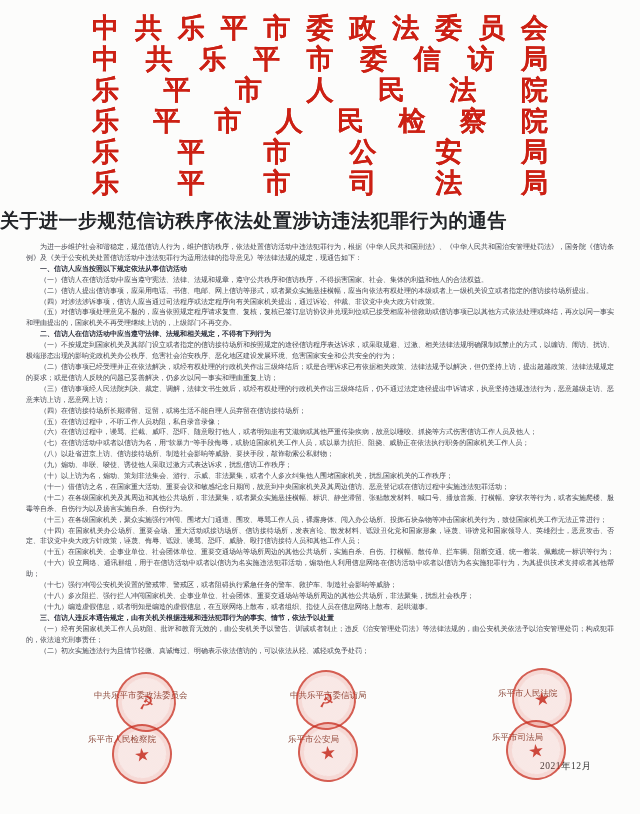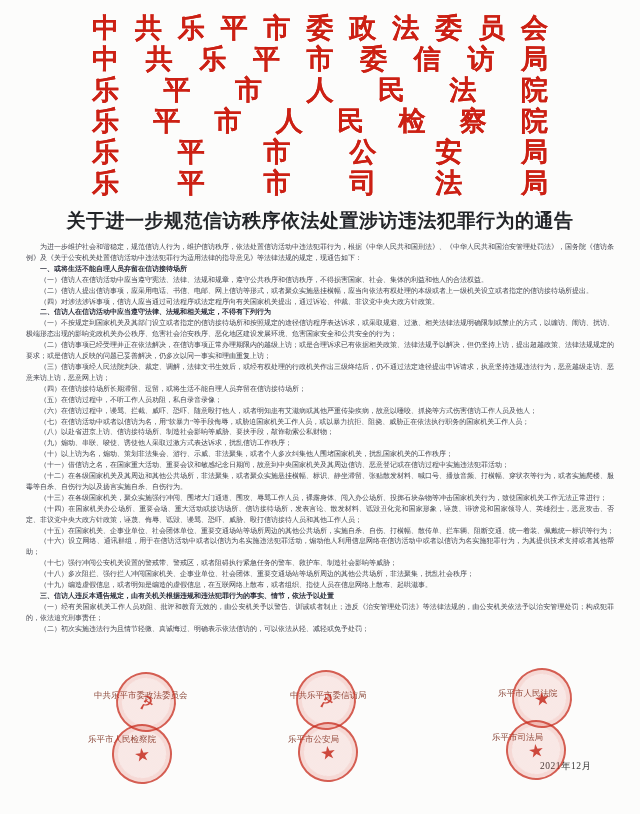--- a/index.html
+++ b/index.html
@@ -6,21 +6,21 @@
   .page{position:relative;width:640px;height:814px;background:#fcfcfb;overflow:hidden;
         font-family:"Liberation Serif","DejaVu Serif",serif;}
   
   .letterhead{padding-top:13px;}
   .org-line{width:456px;margin:0 auto;height:31px;line-height:31px;
             display:flex;justify-content:space-between;
             font-size:27px;font-weight:bold;color:#cc2014;
             text-shadow:0 0 .5px #cc2014;}
   .org-line span{display:inline-block;}
   
-  .doc-title{margin-top:9px;text-align:center;font-size:19px;font-weight:bold;
+  .doc-title{margin-top:9px;text-align:left;font-size:19px;font-weight:bold;
              color:#222428;letter-spacing:.5px;}
   
   .doc-body{margin-top:8px;padding:0 26px;height:418px;overflow:hidden;
             font-size:7px;line-height:10.9px;color:#43454f;text-align:justify;}
   .doc-body p{margin:0;text-indent:2em;}
   .sec-heading{font-weight:bold;color:#2f3240;text-indent:2em;}
   
   .footer{position:absolute;left:0;top:664px;width:640px;height:150px;}
   .seal-group{position:absolute;}
   .seal-label{position:absolute;z-index:1;font-size:8.5px;color:#8c4a3c;white-space:nowrap;}
@@ -97,27 +97,28 @@
         <span>法</span>
         <span>局</span>
       </div>
   </div>
 
   <div class="doc-title">关于进一步规范信访秩序依法处置涉访违法犯罪行为的通告</div>
 
   <div class="doc-body">
     <p>为进一步维护社会和谐稳定，规范信访人行为，维护信访秩序，依法处置信访活动中违法犯罪行为，根据《中华人民共和国刑法》、《中华人民共和国治安管理处罚法》，国务院《信访条例》及《关于公安机关处置信访活动中违法犯罪行为适用法律的指导意见》等法律法规的规定，现通告如下：</p>
     <div id="sections">
-        <div class="sec-heading">一、或将生活不能自理人员弃留在信访接待场所</div>
+        <div class="sec-heading">一、信访人应当按照以下规定依法从事信访活动</div>
         <p>（一）信访人在信访活动中应当遵守宪法、法律、法规和规章，遵守公共秩序和信访秩序，不得损害国家、社会、集体的利益和他人的合法权益。</p>
         <p>（二）信访人提出信访事项，应采用电话、书信、电邮、网上信访等形式，或者聚众实施悬挂横幅，应当向依法有权处理的本级或者上一级机关设立或者指定的信访接待场所提出。</p>
         <p>（四）对涉法涉诉事项，信访人应当通过司法程序或法定程序向有关国家机关提出，通过诉讼、仲裁、非议党中央大政方针政策。</p>
+        <p>（五）对信访事项处理意见不服的，应当依照规定程序请求复查、复核，复核已签订息访协议并兑现到位或已接受相应补偿救助或信访事项已以其他方式依法处理或终结，再次以同一事实和理由提出的，国家机关不再受理继续上访的，上级部门不再交办。</p>
         <div class="sec-heading">二、信访人在信访活动中应当遵守法律、法规和相关规定，不得有下列行为</div>
         <p>（一）不按规定到国家机关及其部门设立或者指定的信访接待场所和按照规定的途径信访程序表达诉求，或采取规避、过激、相关法律法规明确限制或禁止的方式，以缠访、闹访、扰访、极端形态出现的影响党政机关办公秩序、危害社会治安秩序、恶化地区建设发展环境、危害国家安全和公共安全的行为；</p>
-        <p>（二）信访事项已经受理并正在依法解决，在信访事项正常办理期限内的越级上访；或是合理诉求已有依据相关政策、法律法规予以解决，但仍坚持上访，提出超越政策、法律法规规定的要求；或是信访人反映的问题已妥善解决，仍多次以同一事实和理由重复上访；</p>
+        <p>（二）信访事项已经受理并正在依法解决，或经有权处理的行政机关作出三级终结后；或是合理诉求已有依据相关政策、法律法规予以解决，但仍坚持上访，提出超越政策、法律法规规定的要求；或是信访人反映的问题已妥善解决，仍多次以同一事实和理由重复上访；</p>
         <p>（三）信访事项经人民法院判决、裁定、调解，法律文书生效后，或经有权处理的行政机关作出三级终结后，仍不通过法定途径提出申诉请求，执意坚持违规违法行为，恶意越级走访、恶意来访上访，恶意网上访；</p>
         <p>（四）在信访接待场所长期滞留、逗留，或将生活不能自理人员弃留在信访接待场所；</p>
         <p>（五）在信访过程中，不听工作人员劝阻，私自录音录像；</p>
         <p>（六）在信访过程中，谩骂、拦截、威吓、恐吓、随意殴打他人，或者明知患有艾滋病或其他严重传染疾病，故意以唾咬、抓挠等方式伤害信访工作人员及他人；</p>
         <p>（七）在信访活动中或者以信访为名，用“软暴力”等手段侮辱，或胁迫国家机关工作人员，或以暴力抗拒、阻挠、威胁正在依法执行职务的国家机关工作人员；</p>
         <p>（八）以赴省进京上访、信访接待场所、制造社会影响等威胁、要挟手段，敲诈勒索公私财物；</p>
         <p>（九）煽动、串联、唆使、诱使他人采取过激方式表达诉求，扰乱信访工作秩序；</p>
         <p>（十）以上访为名，煽动、策划非法集会、游行、示威、非法聚集，或者个人多次纠集他人围堵国家机关，扰乱国家机关的工作秩序；</p>
         <p>（十一）借信访之名，在国家重大活动、重要会议和敏感纪念日期间，故意到中央国家机关及其周边信访、恶意登记或在信访过程中实施违法犯罪活动；</p>
         <p>（十二）在各级国家机关及其周边和其他公共场所，非法聚集，或者聚众实施悬挂横幅、标识、静坐滞留、张贴散发材料、喊口号、播放音频、打横幅、穿状衣等行为，或者实施爬楼、服毒等自杀、自伤行为以及扬言实施自杀、自伤行为。</p>

